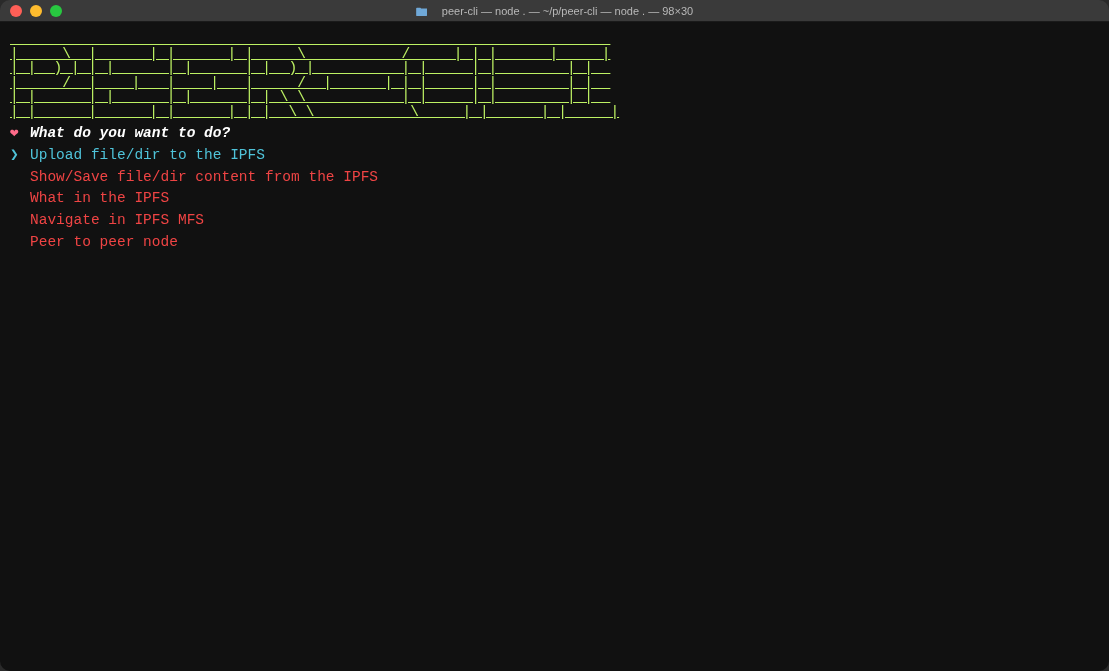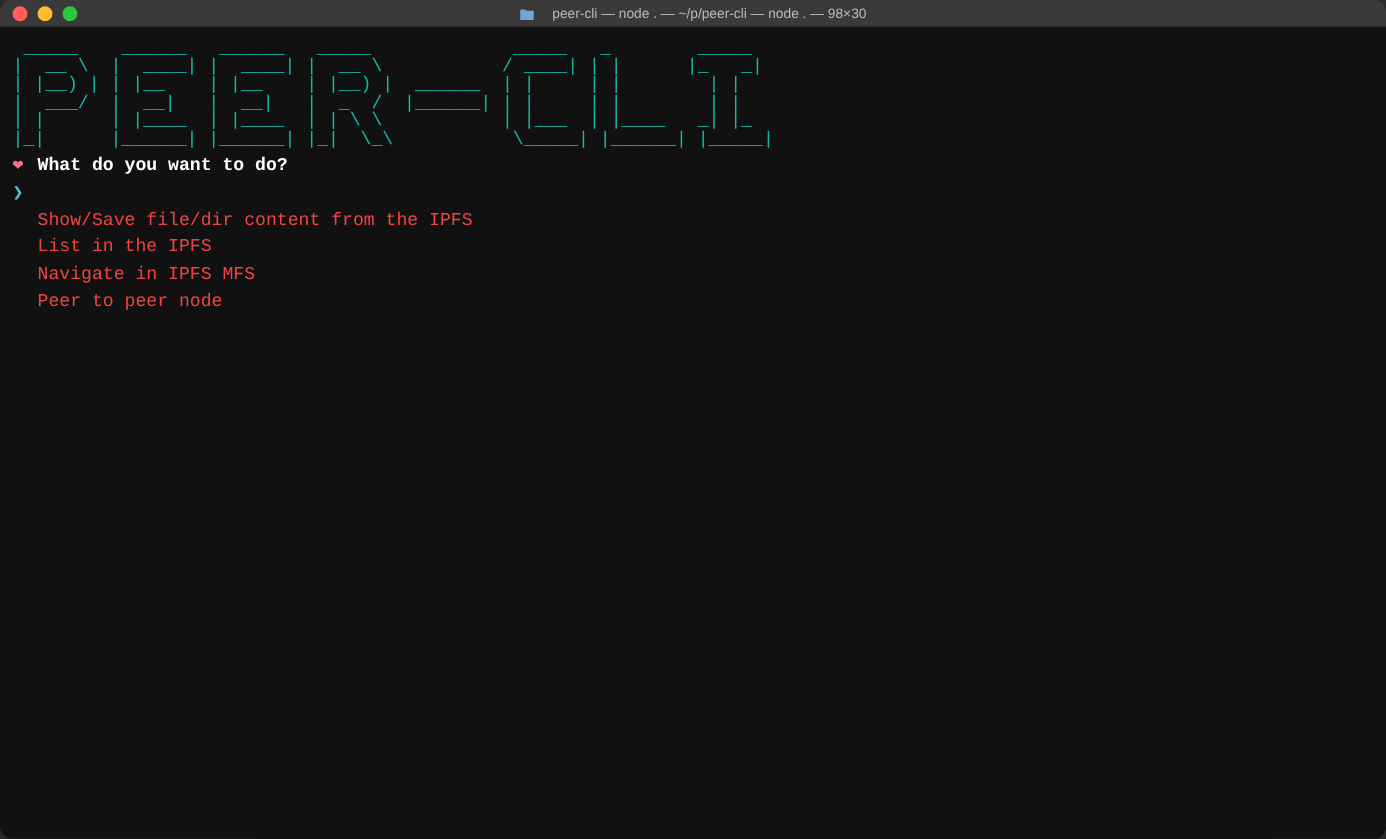--- a/index.html
+++ b/index.html
@@ -61,41 +61,43 @@
       background: #111111;
       padding: 10px 10px;
       font-size: 14.5px;
       line-height: 1.5;
       color: #e8e8e8;
       overflow: hidden;
       border-bottom-left-radius: 10px;
       border-bottom-right-radius: 10px;
     }
     .ascii-art {
-      color: #14b8a6;
+      color: #bef264;
       white-space: pre;
       font-family: 'Menlo', 'Monaco', 'Courier New', monospace;
       letter-spacing: 0;
       margin-bottom: 4px;
       font-size: 14.5px;
       line-height: 1.0;
+      text-decoration: underline;
     }
     .prompt-line {
       display: flex;
       align-items: baseline;
     }
     .heart {
       color: #ff6b8a;
       margin-right: 8px;
       width: 12px;
       flex-shrink: 0;
     }
     .prompt-question {
       font-weight: bold;
       color: #ffffff;
+      font-style: italic;
     }
     .menu-item {
       display: flex;
       align-items: baseline;
     }
     .menu-pointer {
       color: #4fc3d9;
       margin-right: 8px;
       width: 12px;
       flex-shrink: 0;
@@ -139,30 +141,31 @@
 | |      | |____  | |____  | | \ \           | |___  | |____   _| |_ 
 |_|      |______| |______| |_|  \_\           \_____| |______| |_____|</pre>
 
   <div class="prompt-line">
     <span class="heart">❤</span>
     <span class="prompt-question">What do you want to do?</span>
   </div>
 
   <div class="menu-item">
     <span class="menu-pointer">❯</span>
+    <span class="menu-text selected">Upload file/dir to the IPFS</span>
   </div>
 
   <div class="menu-item">
     <span class="menu-spacer"></span>
     <span class="menu-text">Show/Save file/dir content from the IPFS</span>
   </div>
 
   <div class="menu-item">
     <span class="menu-spacer"></span>
-    <span class="menu-text">List in the IPFS</span>
+    <span class="menu-text">What in the IPFS</span>
   </div>
 
   <div class="menu-item">
     <span class="menu-spacer"></span>
     <span class="menu-text">Navigate in IPFS MFS</span>
   </div>
 
   <div class="menu-item">
     <span class="menu-spacer"></span>
     <span class="menu-text">Peer to peer node</span>

